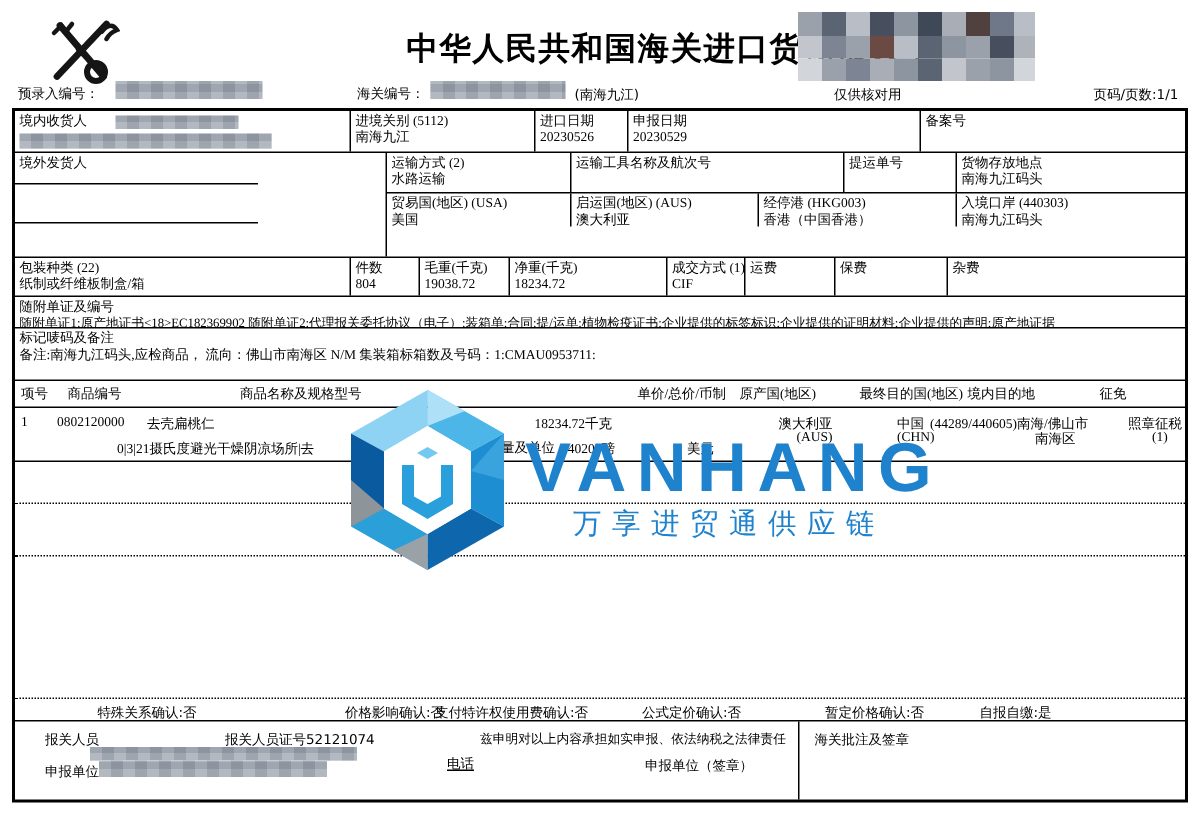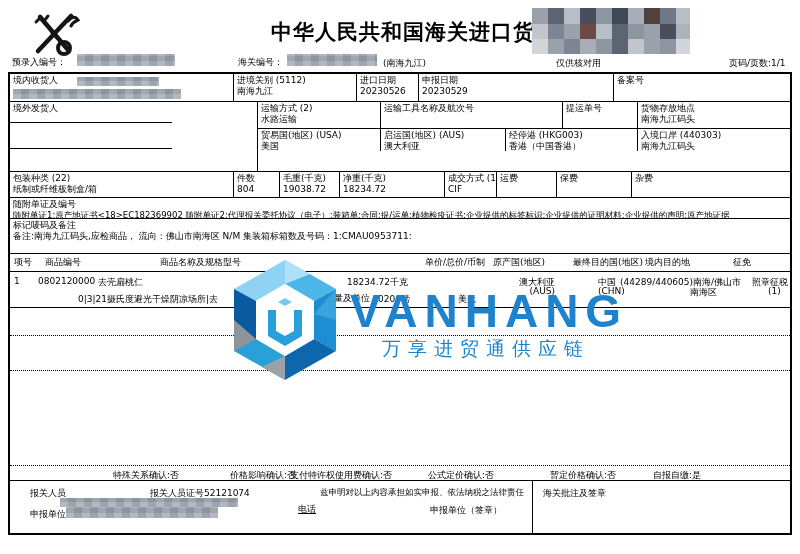--- a/index.html
+++ b/index.html
@@ -7,21 +7,21 @@
         font-family:"DejaVu Sans","Liberation Sans",sans-serif;color:#000;font-size:9px;}
   .abs{position:absolute;white-space:nowrap;}
   .title{position:absolute;left:247px;top:18px;width:400px;text-align:center;
          font-family:"Liberation Serif","DejaVu Serif",serif;font-size:21px;font-weight:bold;letter-spacing:1px;}
   .px{position:absolute;
       background:repeating-linear-gradient(0deg,#cfd3d8 0 5px,#b9bec6 5px 10px),
                  repeating-linear-gradient(90deg,#dcdfe3 0 8px,#c2c7cd 8px 16px);
       background-blend-mode:multiply;}
   .tbl{position:absolute;left:8px;top:72px;width:784px;height:463px;border:2px solid #000;
        box-sizing:border-box;display:flex;flex-direction:column;}
-  .r{display:flex;border-bottom:1px solid #000;box-sizing:border-box;flex:0 0 auto;}
+  .r{display:flex;border-bottom:1px solid #000;box-sizing:border-box;flex:0 0 auto;font-family:Liberation Serif, serif;}
   .c{box-sizing:border-box;border-right:1px solid #000;padding:1px 3px;overflow:hidden;line-height:11px;}
   .c.last{border-right:0;flex:1;}
   .lab{font-size:9px;white-space:nowrap;}
   .val{font-size:9px;white-space:nowrap;}
   .mr{display:flex;flex-direction:column;flex:1;}
   .sub{display:flex;border-bottom:1px solid #000;box-sizing:border-box;}
   .sub.lastsub{border-bottom:0;}
   .goods{position:relative;border-bottom:0;box-sizing:border-box;}
   .gh,.gi{position:absolute;font-size:9px;white-space:nowrap;}
   .gl{position:absolute;left:0;right:0;height:0;border-top:1px solid #000;}
@@ -237,21 +237,21 @@
       <span class="gi" style="left:680px;top:32px;">南海区</span>
       <span class="gi" style="left:742px;top:22px;">照章征税</span>
       <span class="gi" style="left:758px;top:32px;">(1)</span>
 
       <div class="gl" style="top:53px;"></div>
       <div class="gl dot" style="top:81px;"></div>
       <div class="gl dot" style="top:116px;"></div>
     </div>
 
     <div class="conf">
-      <span class="abs lab" style="left:55px;top:3px;margin-left:48px;">特殊关系确认:否</span>
+      <span class="abs lab" style="left:55px;top:3px;">特殊关系确认:否</span>
       <span class="abs lab" style="left:220px;top:3px;">价格影响确认:否</span>
       <span class="abs lab" style="left:280px;top:3px;">支付特许权使用费确认:否</span>
       <span class="abs lab" style="left:418px;top:3px;text-align:center;">公式定价确认:否</span>
       <span class="abs lab" style="left:540px;top:3px;">暂定价格确认:否</span>
       <span class="abs lab" style="left:643px;top:3px;">自报自缴:是</span>
     </div>
 
     <div class="ft">
       <div class="ftl">
         <span class="abs lab" style="left:20px;top:6px;">报关人员</span>

